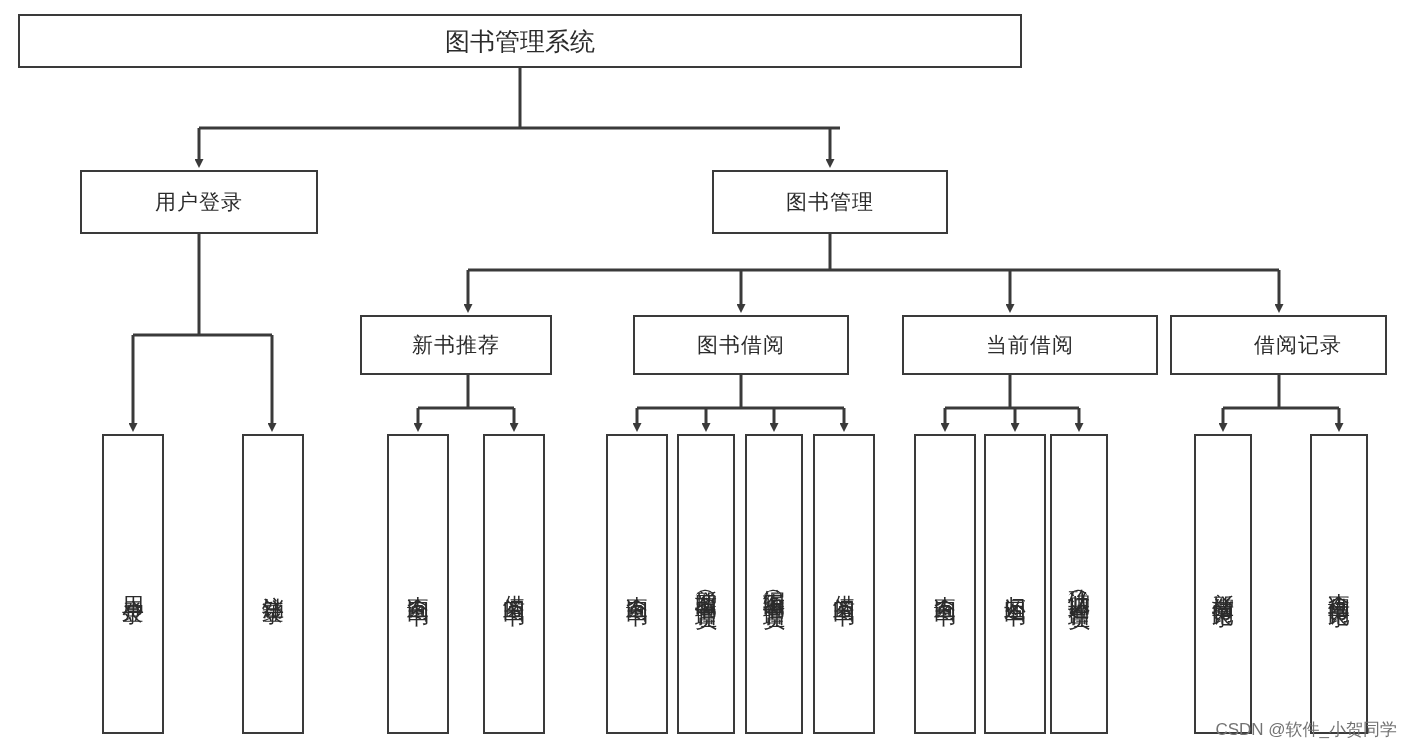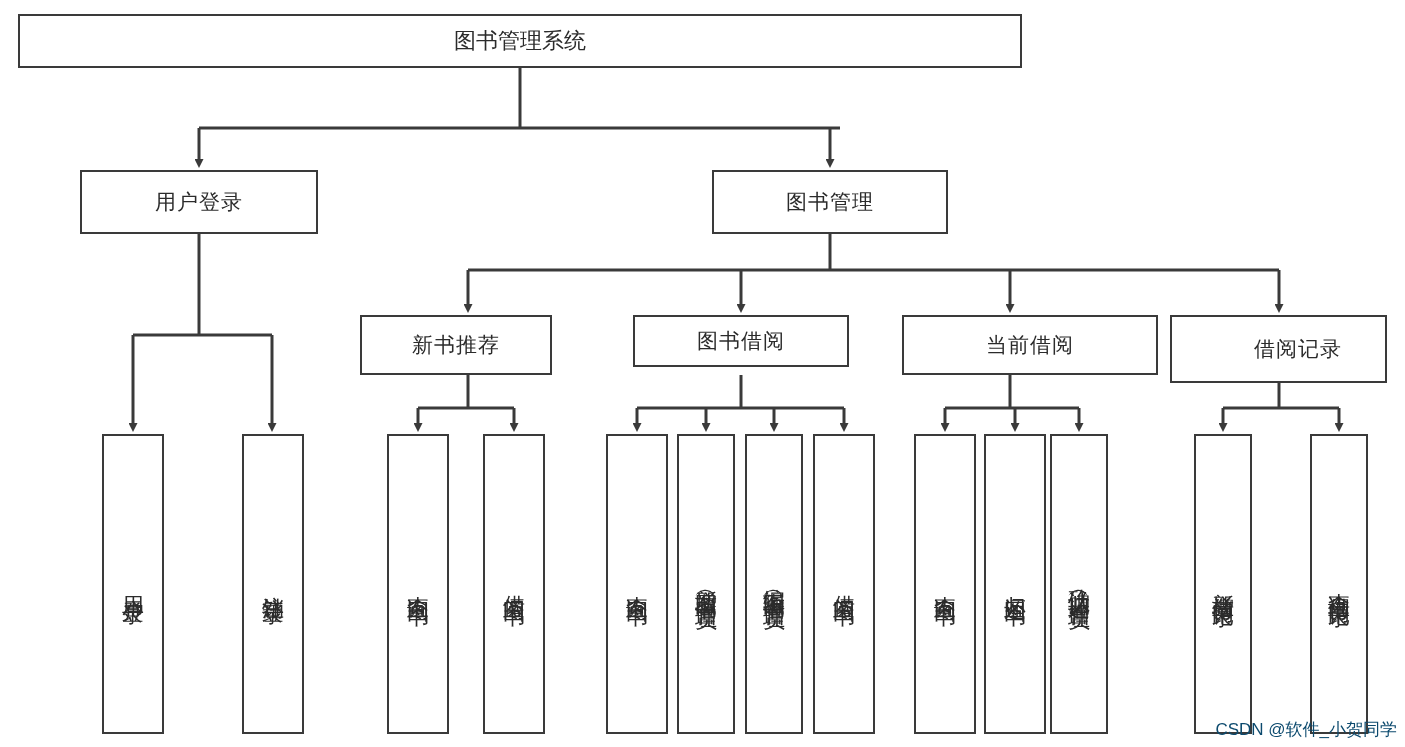--- a/index.html
+++ b/index.html
@@ -35,21 +35,21 @@
     align-items: center;
     justify-content: center;
     color: #2b2b2b;
     z-index: 2;
   }
   .node.h {
     font-size: 21px;
     letter-spacing: 1px;
   }
   .node.root {
-    font-size: 22px;
+    font-size: 25px;
   }
   .node.v {
     font-size: 22px;
     writing-mode: vertical-rl;
     text-orientation: upright;
     letter-spacing: 3px;
     line-height: 1;
     padding-top: 6px;
     padding-bottom: 6px;
   }
@@ -59,21 +59,21 @@
     white-space: nowrap;
   }
   .node .lbl {
     display: block;
   }
   .watermark {
     position: absolute;
     right: 8px;
     bottom: 6px;
     font-size: 17px;
-    color: #0c4a6e;
+    color: #737373;
     z-index: 3;
     white-space: nowrap;
   }
 </style>
 </head>
 <body>
 
 <div id="canvas">
 
   <svg class="wires" viewBox="0 0 1405 747">
@@ -133,27 +133,27 @@
   <div class="node h" style="left:80px; top:170px; width:238px; height:64px;">
     <span class="lbl">用户登录</span>
   </div>
   <div class="node h" style="left:712px; top:170px; width:236px; height:64px;font-family:Liberation Serif, serif;">
     <span class="lbl">图书管理</span>
   </div>
 
   <div class="node h" style="left:360px; top:315px; width:192px; height:60px;">
     <span class="lbl">新书推荐</span>
   </div>
-  <div class="node h" style="left:633px; top:315px; width:216px; height:52px;">
+  <div class="node h" style="left:633px; top:315px; width:216px; height:60px;">
     <span class="lbl">图书借阅</span>
   </div>
   <div class="node h" style="left:902px; top:315px; width:256px; height:60px;">
     <span class="lbl">当前借阅</span>
   </div>
-  <div class="node h" style="left:1170px; top:315px; width:217px; height:68px;padding-left:39px;">
+  <div class="node h" style="left:1170px; top:315px; width:217px; height:60px;padding-left:39px;">
     <span class="lbl">借阅记录</span>
   </div>
 
   <div class="node v" style="left:102px; top:434px; width:62px; height:300px;">
     <span class="lbl">用户登录</span>
   </div>
   <div class="node v" style="left:242px; top:434px; width:62px; height:300px;">
     <span class="lbl">注销登录</span>
   </div>
   <div class="node v" style="left:387px; top:434px; width:62px; height:300px;">

